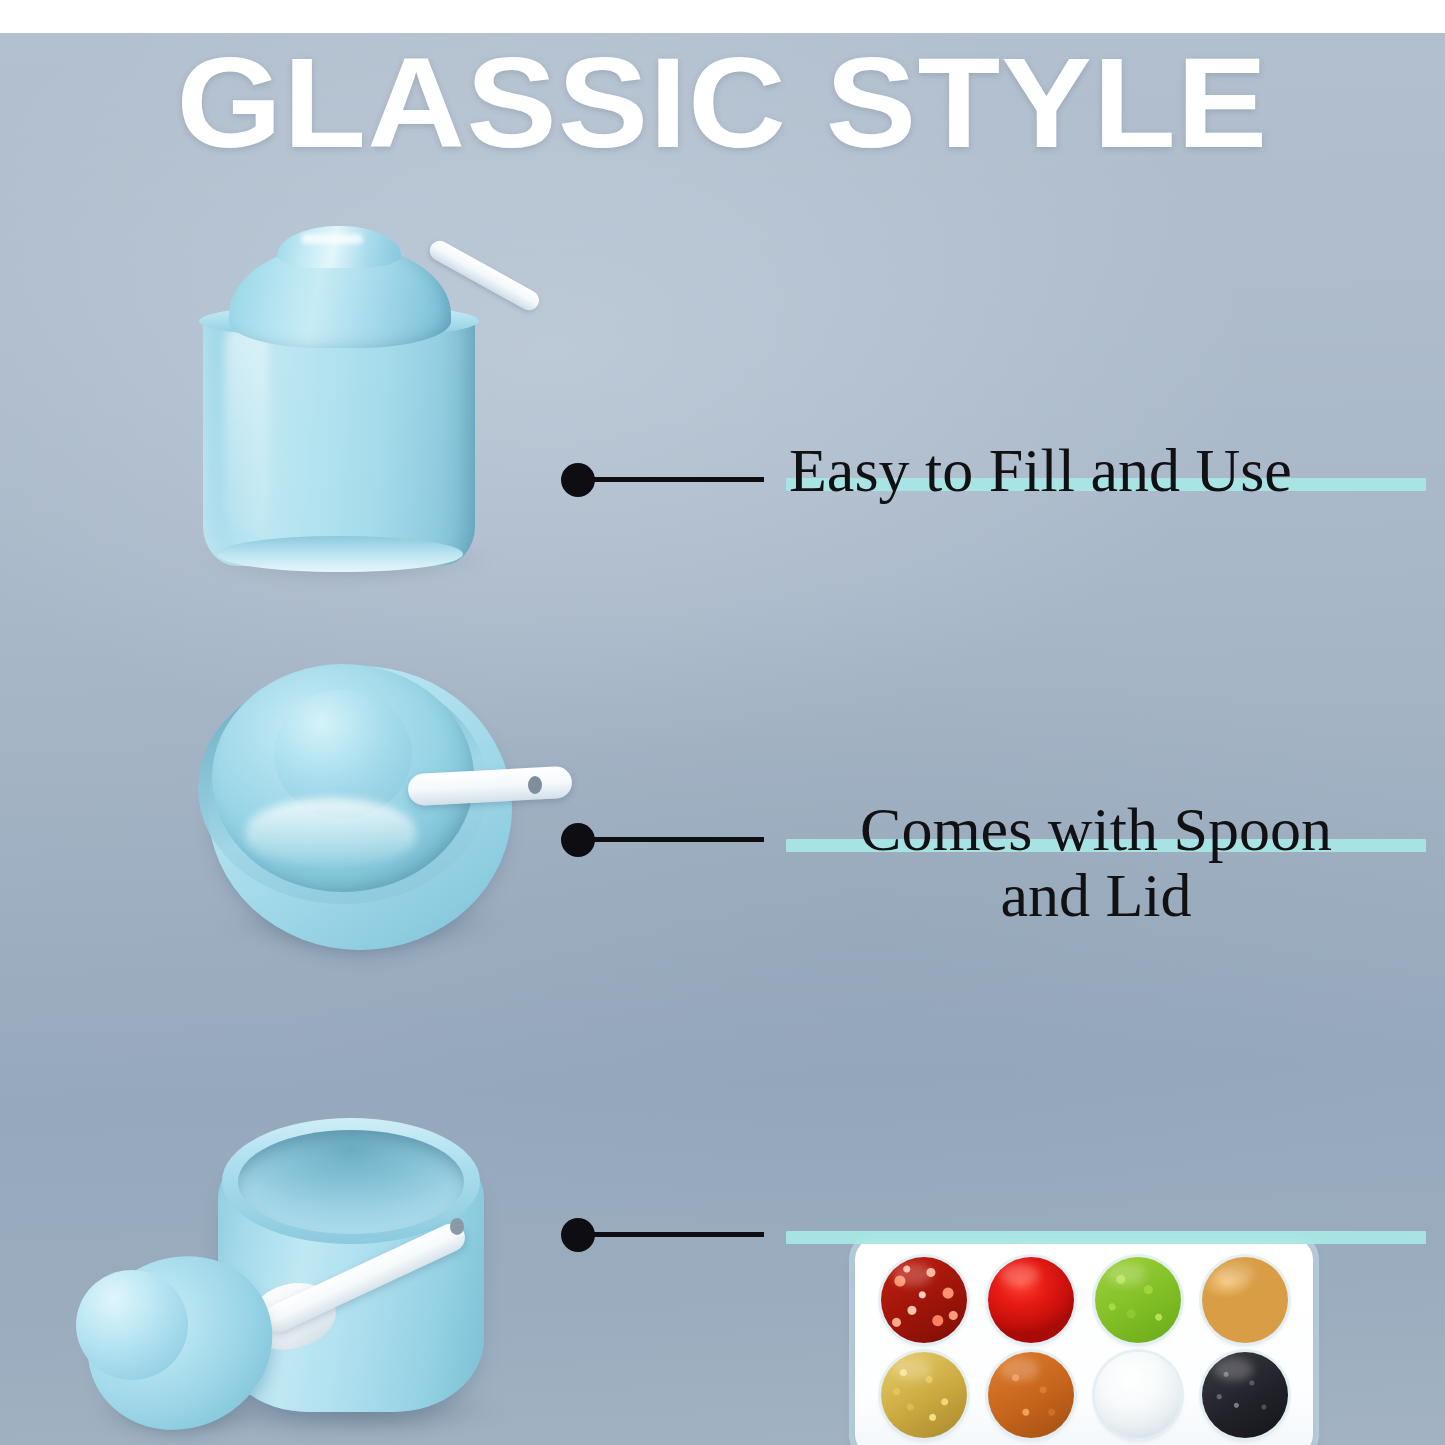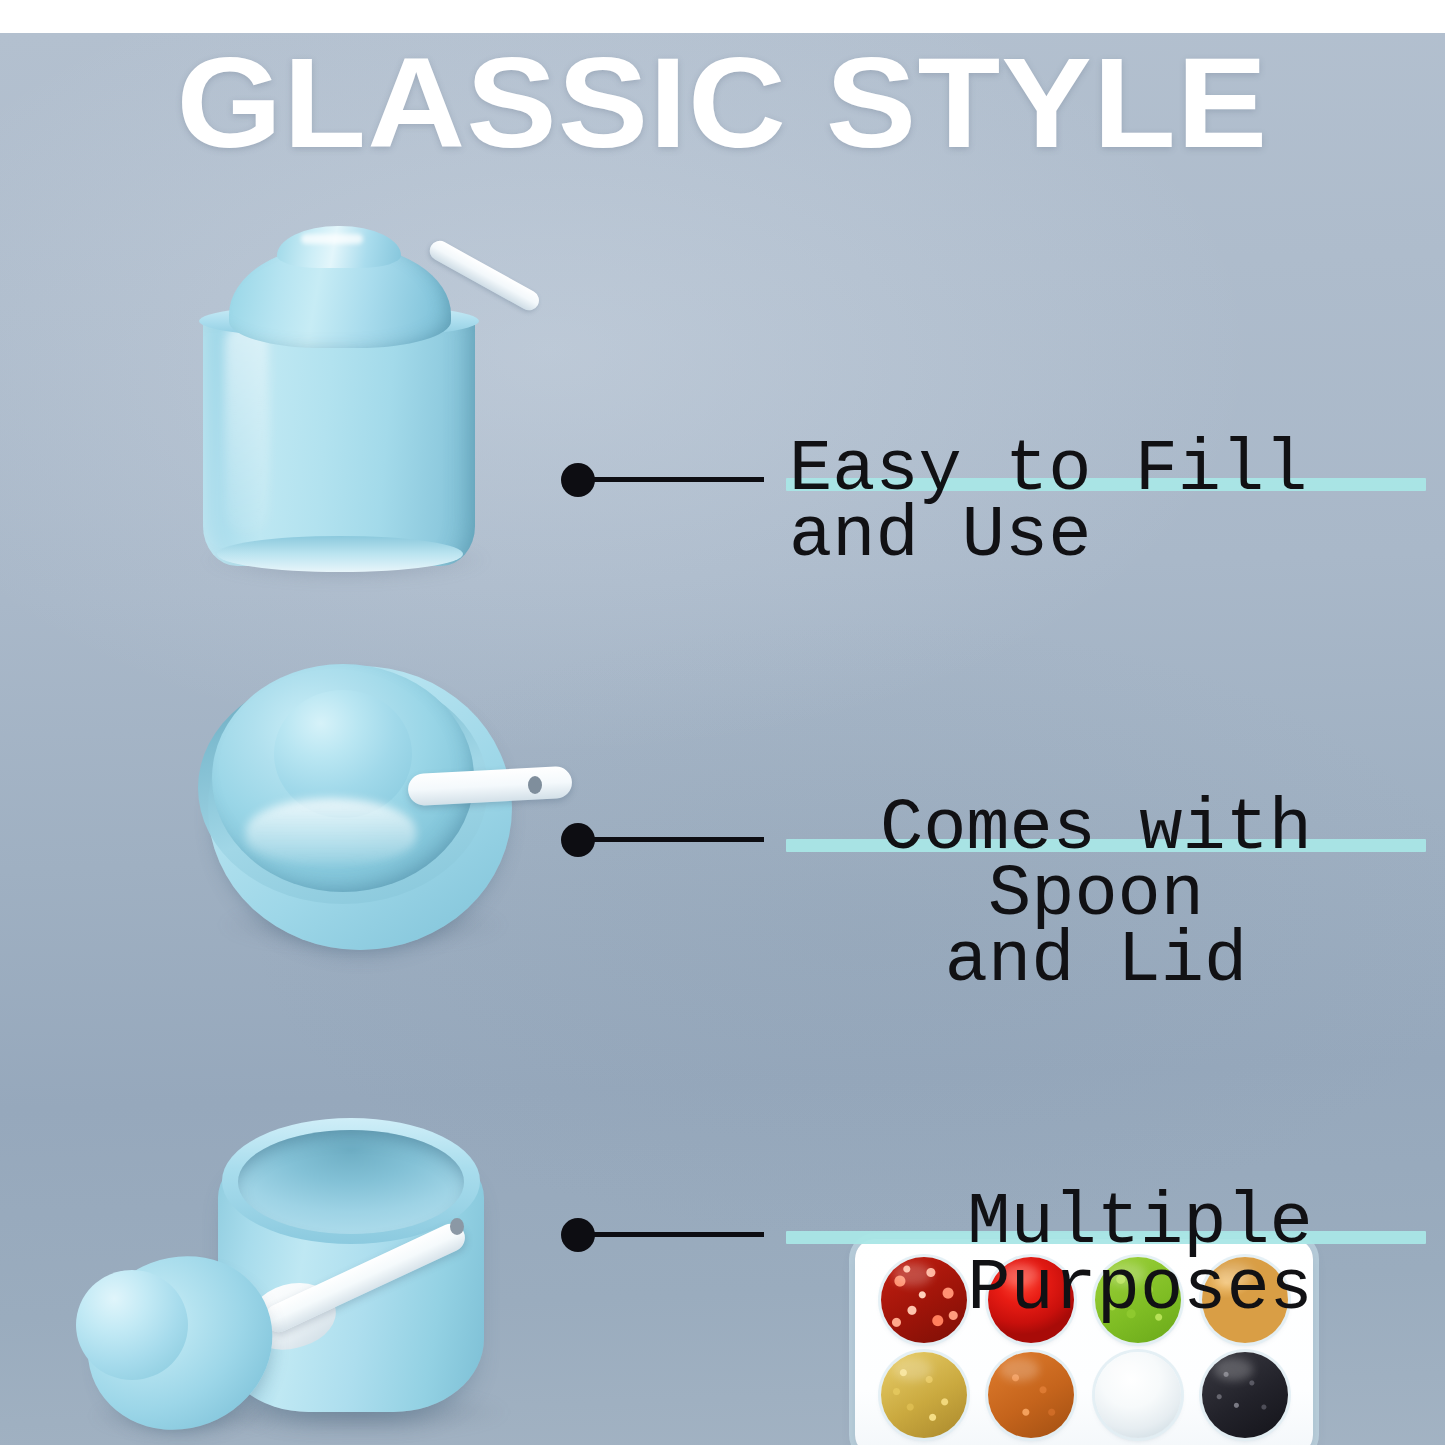--- a/index.html
+++ b/index.html
@@ -62,23 +62,23 @@
     background: #0d0d12;
   }
   .leader {
     position: absolute;
     height: 5px;
     background: #0d0d12;
   }
   .cotext {
     position: absolute;
     color: #111114;
-    font-family: Liberation Mono, monospace;
+    font-family: Liberation Serif, serif;
     font-weight: 400;
-    font-size: 72px;
+    font-size: 62px;
     line-height: 66px;
     white-space: pre-line;
   }
   .cotext.one-line { text-align: left; }
   .cotext.two-line { text-align: center; }
   .hl {
     position: absolute;
     height: 13px;
     background: #a9e6e6;
     opacity: 0.95;
@@ -458,21 +458,20 @@
     <div class="leader" style="left:586px; top:804px; width:178px;"></div>
     <div class="hl" style="left:786px; top:806px; width:640px;"></div>
     <div class="cotext two-line" style="left:772px; top:763px; width:648px;">Comes with Spoon
 and Lid</div>
   </div>
 
   <div class="callout" style="left:0; top:0; width:1445px; height:1445px;">
     <div class="dot" style="left:561px; top:1185px;"></div>
     <div class="leader" style="left:586px; top:1199px; width:178px;"></div>
     <div class="hl" style="left:786px; top:1198px; width:640px;"></div>
-    <div class="cotext one-line" style="left:840px; top:1157px; width:600px; text-align:center;">Multiple Purposes</div>
   </div>
 
   <div class="tray">
     <div class="bowl-cell">
       <div class="bowl b-chili"></div>
     </div>
     <div class="bowl-cell">
       <div class="bowl b-sauce"></div>
     </div>
     <div class="bowl-cell">

